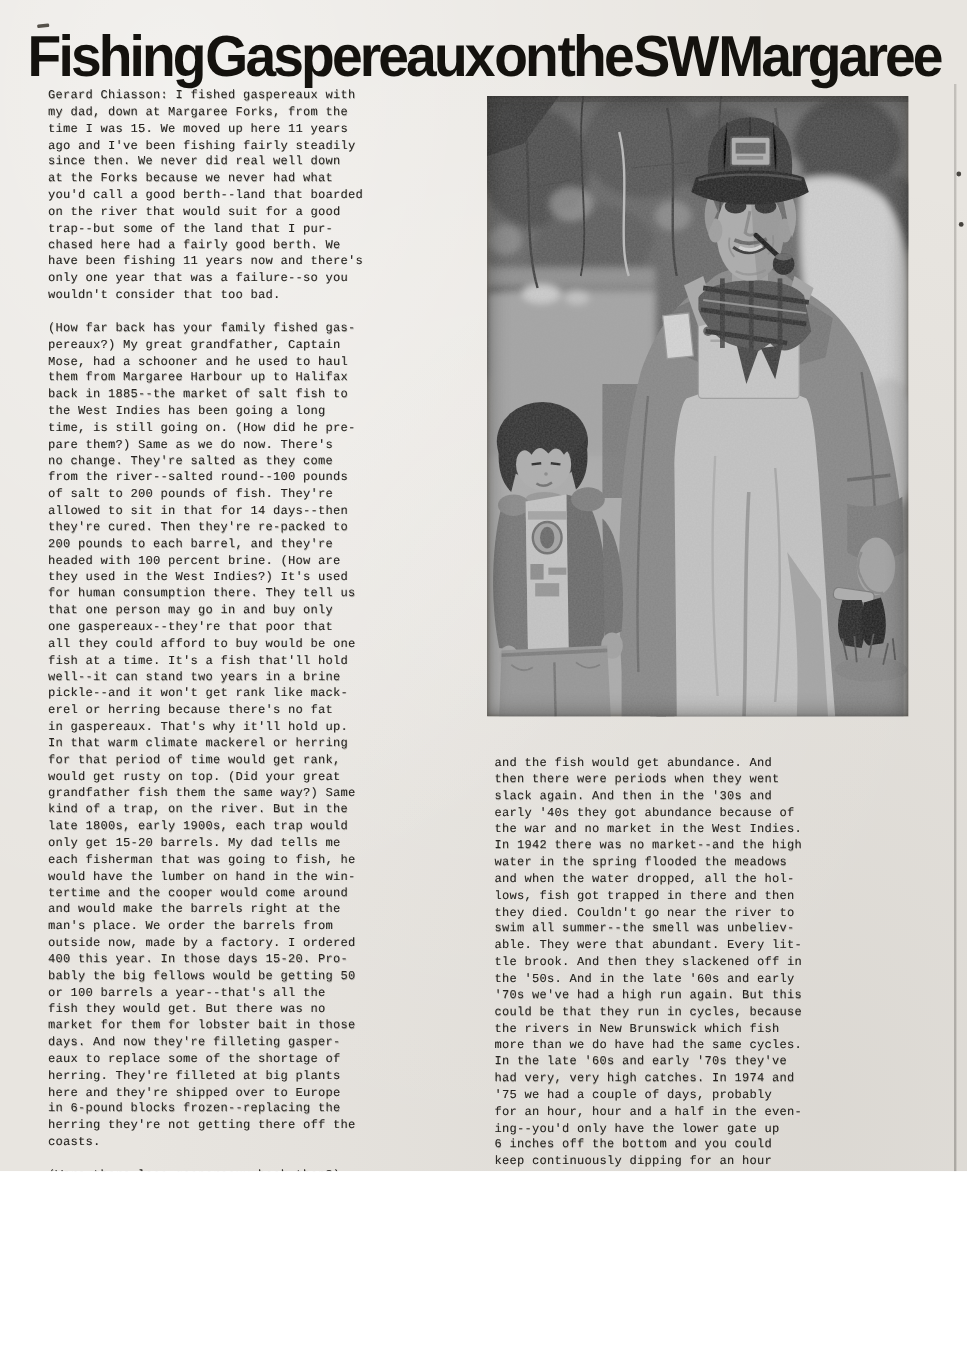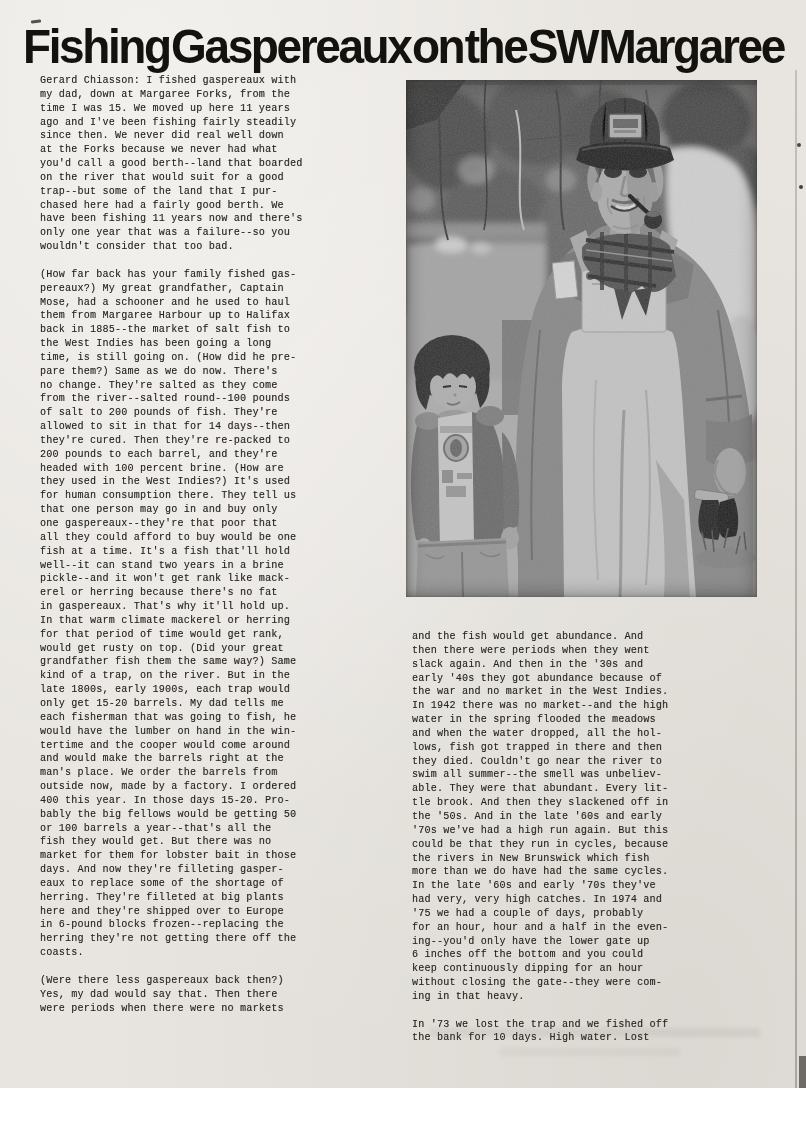--- a/index.html
+++ b/index.html
@@ -1,17 +1,17 @@
 <!DOCTYPE html>
 <html><head>
 <meta charset="utf-8">
 <style>
   html,body{margin:0;padding:0;}
   .page{
-    position:relative; width:806px; height:1088px; overflow:hidden;
+    position:relative; width:806px; height:976px; overflow:hidden;
     background:
       radial-gradient(ellipse at 18% 8%, rgba(255,255,255,.45), transparent 55%),
       radial-gradient(ellipse at 85% 95%, rgba(110,105,95,.10), transparent 60%),
       radial-gradient(ellipse at 50% 50%, rgba(255,255,255,.18), transparent 70%),
       #e8e5e0;
     font-family:"Liberation Sans", sans-serif;
   }
   .title{
     position:absolute; left:23px; top:22px; margin:0;
     font-family:"Liberation Sans", sans-serif;

